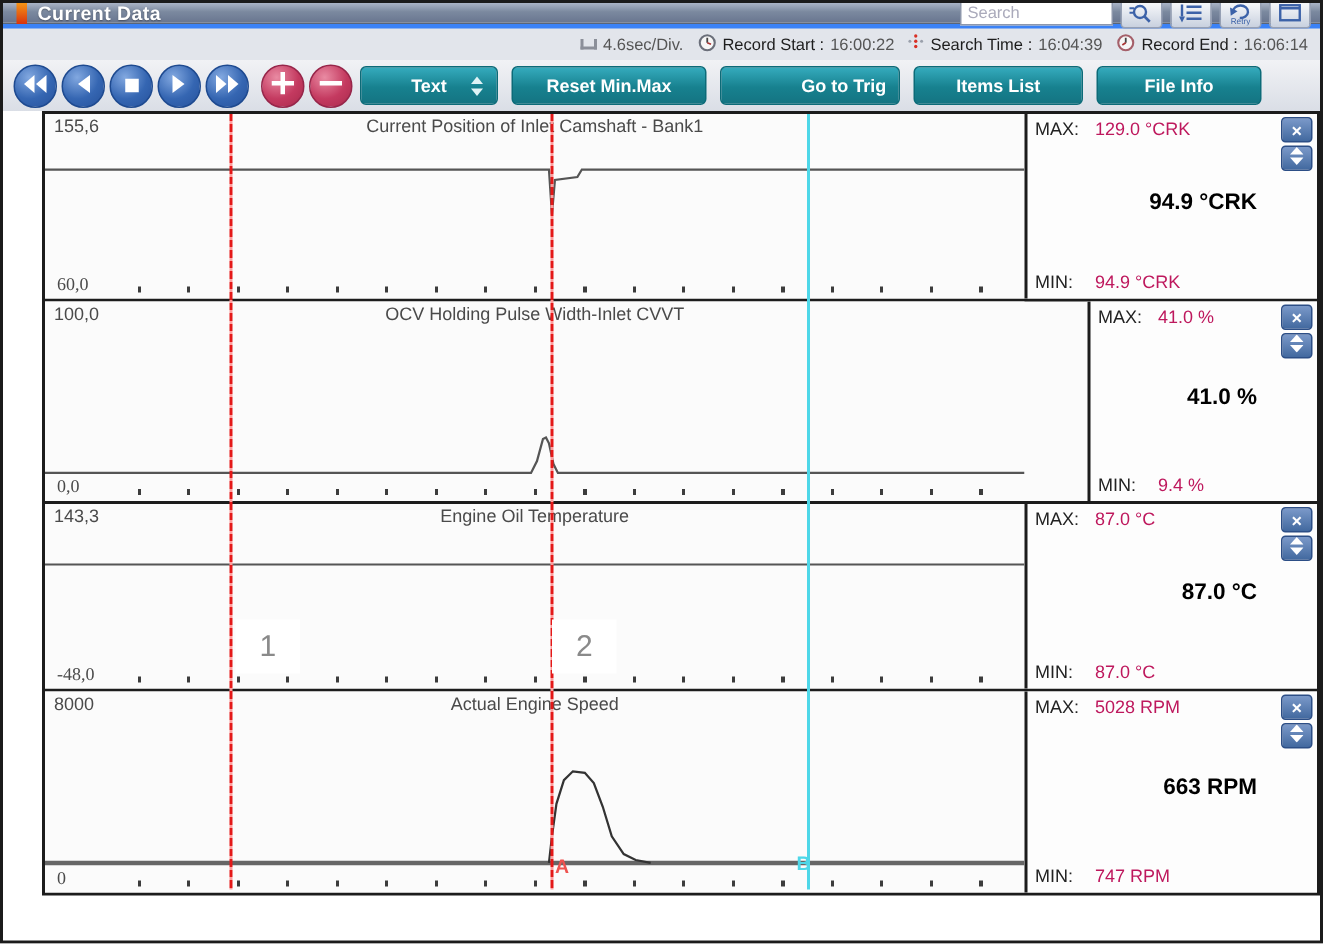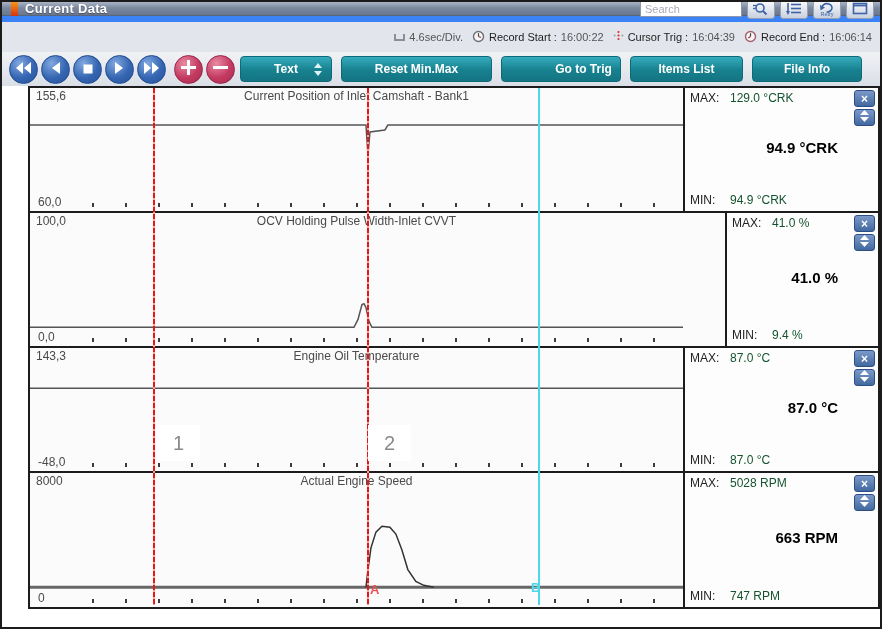--- a/index.html
+++ b/index.html
@@ -23,21 +23,21 @@
   }
   .search-input::placeholder{color:#aab;}
   .tb-btn{
     width:28px;height:21px;border:1px solid #96a0b4;border-radius:3px;
     background:linear-gradient(#ffffff,#c9d1df);display:flex;align-items:center;
     justify-content:center;margin-left:5px;padding:0;cursor:pointer;
   }
   .tb-btn svg{display:block;}
   
   .infobar{
-    height:36px;background:#e2e5eb;border-top:6px solid #3b82f6;
+    height:24px;background:#e2e5eb;border-top:3px solid #3b82f6;
     display:flex;align-items:center;justify-content:flex-end;
     padding-right:8px;font-size:11px;color:#555;white-space:nowrap;
   }
   .infobar .grp{display:flex;align-items:center;margin-left:9px;}
   .info-label{font-weight:normal;color:#1d1d1d;margin:0 4px 0 4px;}
   .info-value{color:#555;}
   .range-icon{width:11px;height:7px;border:2px solid #8b8f99;border-top:none;display:inline-block;margin-right:4px;}
   
   .toolbar{
     height:34px;background:linear-gradient(#f1f2f5,#dadee6);
@@ -58,43 +58,43 @@
     height:26px;border-radius:4px;border:1px solid #0c6b78;color:#fff;font-weight:bold;
     font-size:12px;background:linear-gradient(#35abbd,#17818f 55%,#147482);
     display:flex;align-items:center;justify-content:center;margin-left:9px;cursor:pointer;
     font-family:"Liberation Sans",sans-serif;padding:0;
   }
   .teal.text-select{width:92px;margin-left:2px;position:relative;text-align:center;}
   .sel-arrows{position:absolute;right:9px;top:6px;}
   .sel-arrows i{display:block;width:0;height:0;border-left:4px solid transparent;border-right:4px solid transparent;}
   .sel-arrows i.up{border-bottom:5px solid #dff3f6;margin-bottom:3px;}
   .sel-arrows i.dn{border-top:5px solid #dff3f6;}
-  .w-reset{width:151px;}.w-trig{width:120px;padding-left:45px;}.w-finfo{width:110px;}.w-items{width:113px;}
+  .w-reset{width:130px;}.w-trig{width:120px;padding-left:45px;}.w-finfo{width:110px;}.w-items{width:113px;}
   
   .graphs{
     margin-left:26px;width:852px;border:2px solid #1c1c1c;position:relative;background:#fbfbfb;
   }
   .panel{display:flex;}
   .panel + .panel{border-top:2px solid #1c1c1c;}
   .p1{height:123px;}.p2{height:135px;gap:42px;}.p3{height:125px;}.p4{height:136px;}
   .plot{width:653px;position:relative;background:#fbfbfb;}
   .plot svg.wave{position:absolute;left:0;top:0;width:100%;height:100%;}
   .scale-max{position:absolute;top:1px;left:6px;font-size:12px;color:#4a4a4a;z-index:2;}
-  .scale-min{position:absolute;bottom:2px;left:8px;font-size:12px;color:#4a4a4a;z-index:2;}
+  .scale-min{position:absolute;bottom:2px;left:8px;font-size:12px;color:#4a4a4a;z-index:2;font-family:Liberation Serif, serif;}
   .plot-title{position:absolute;top:1px;left:0;width:100%;text-align:center;font-size:12px;color:#4a4a4a;z-index:2;}
   .ticks{
     position:absolute;left:62px;right:8px;bottom:4px;height:4px;z-index:1;
     background:repeating-linear-gradient(to right,#3c3c3c 0 2px,transparent 2px 33px);
   }
   .info{flex:1;border-left:2px solid #1c1c1c;position:relative;background:#fdfdfd;}
   .mmrow{position:absolute;left:5px;font-size:12px;color:#222;white-space:nowrap;}
   .mmrow.max{top:3px;}
   .mmrow.min{bottom:4px;}
   .mm-label{display:inline-block;min-width:40px;color:#222;}
-  .mm-value{color:#14532d;}
+  .mm-value{color:#be185d;}
   .current{
     position:absolute;top:48%;right:40px;transform:translateY(-50%);
     font-size:15px;font-weight:bold;color:#000;white-space:nowrap;
   }
   .close-btn,.updown-btn{
     position:absolute;right:3px;width:21px;height:17px;border:1px solid #2c4e86;border-radius:3px;
     background:linear-gradient(#7b99c9,#42699f);color:#fff;display:flex;align-items:center;
     justify-content:center;padding:0;cursor:pointer;z-index:3;
   }
   .close-btn{top:2px;font-weight:bold;font-size:12px;line-height:1;}
@@ -189,21 +189,21 @@
     <span class="grp">
       <span>
         <svg width="11" height="13" viewBox="0 0 11 13">
           <circle cx="5.5" cy="2" r="1.1" fill="#d93025"></circle>
           <circle cx="5.5" cy="5.5" r="1.1" fill="#d93025"></circle>
           <circle cx="5.5" cy="9" r="1.1" fill="#d93025"></circle>
           <circle cx="1.6" cy="5.5" r="1" fill="#9aa0ab"></circle>
           <circle cx="9.4" cy="5.5" r="1" fill="#9aa0ab"></circle>
         </svg>
       </span>
-      <span class="info-label">Cursor Trig :</span>
+      <span class="info-label">Search Time :</span>
       <span class="info-value">16:04:39</span>
     </span>
     <span class="grp">
       <span>
         <svg width="13" height="13" viewBox="0 0 13 13">
           <circle cx="6.5" cy="6.5" r="5" fill="#f6f6f6" stroke="#a5606a" stroke-width="1.4"></circle>
           <line x1="6.5" y1="6.5" x2="6.5" y2="3.2" stroke="#444" stroke-width="1.2"></line>
           <line x1="6.5" y1="6.5" x2="4.2" y2="8" stroke="#a33" stroke-width="1.2"></line>
         </svg>
       </span>

